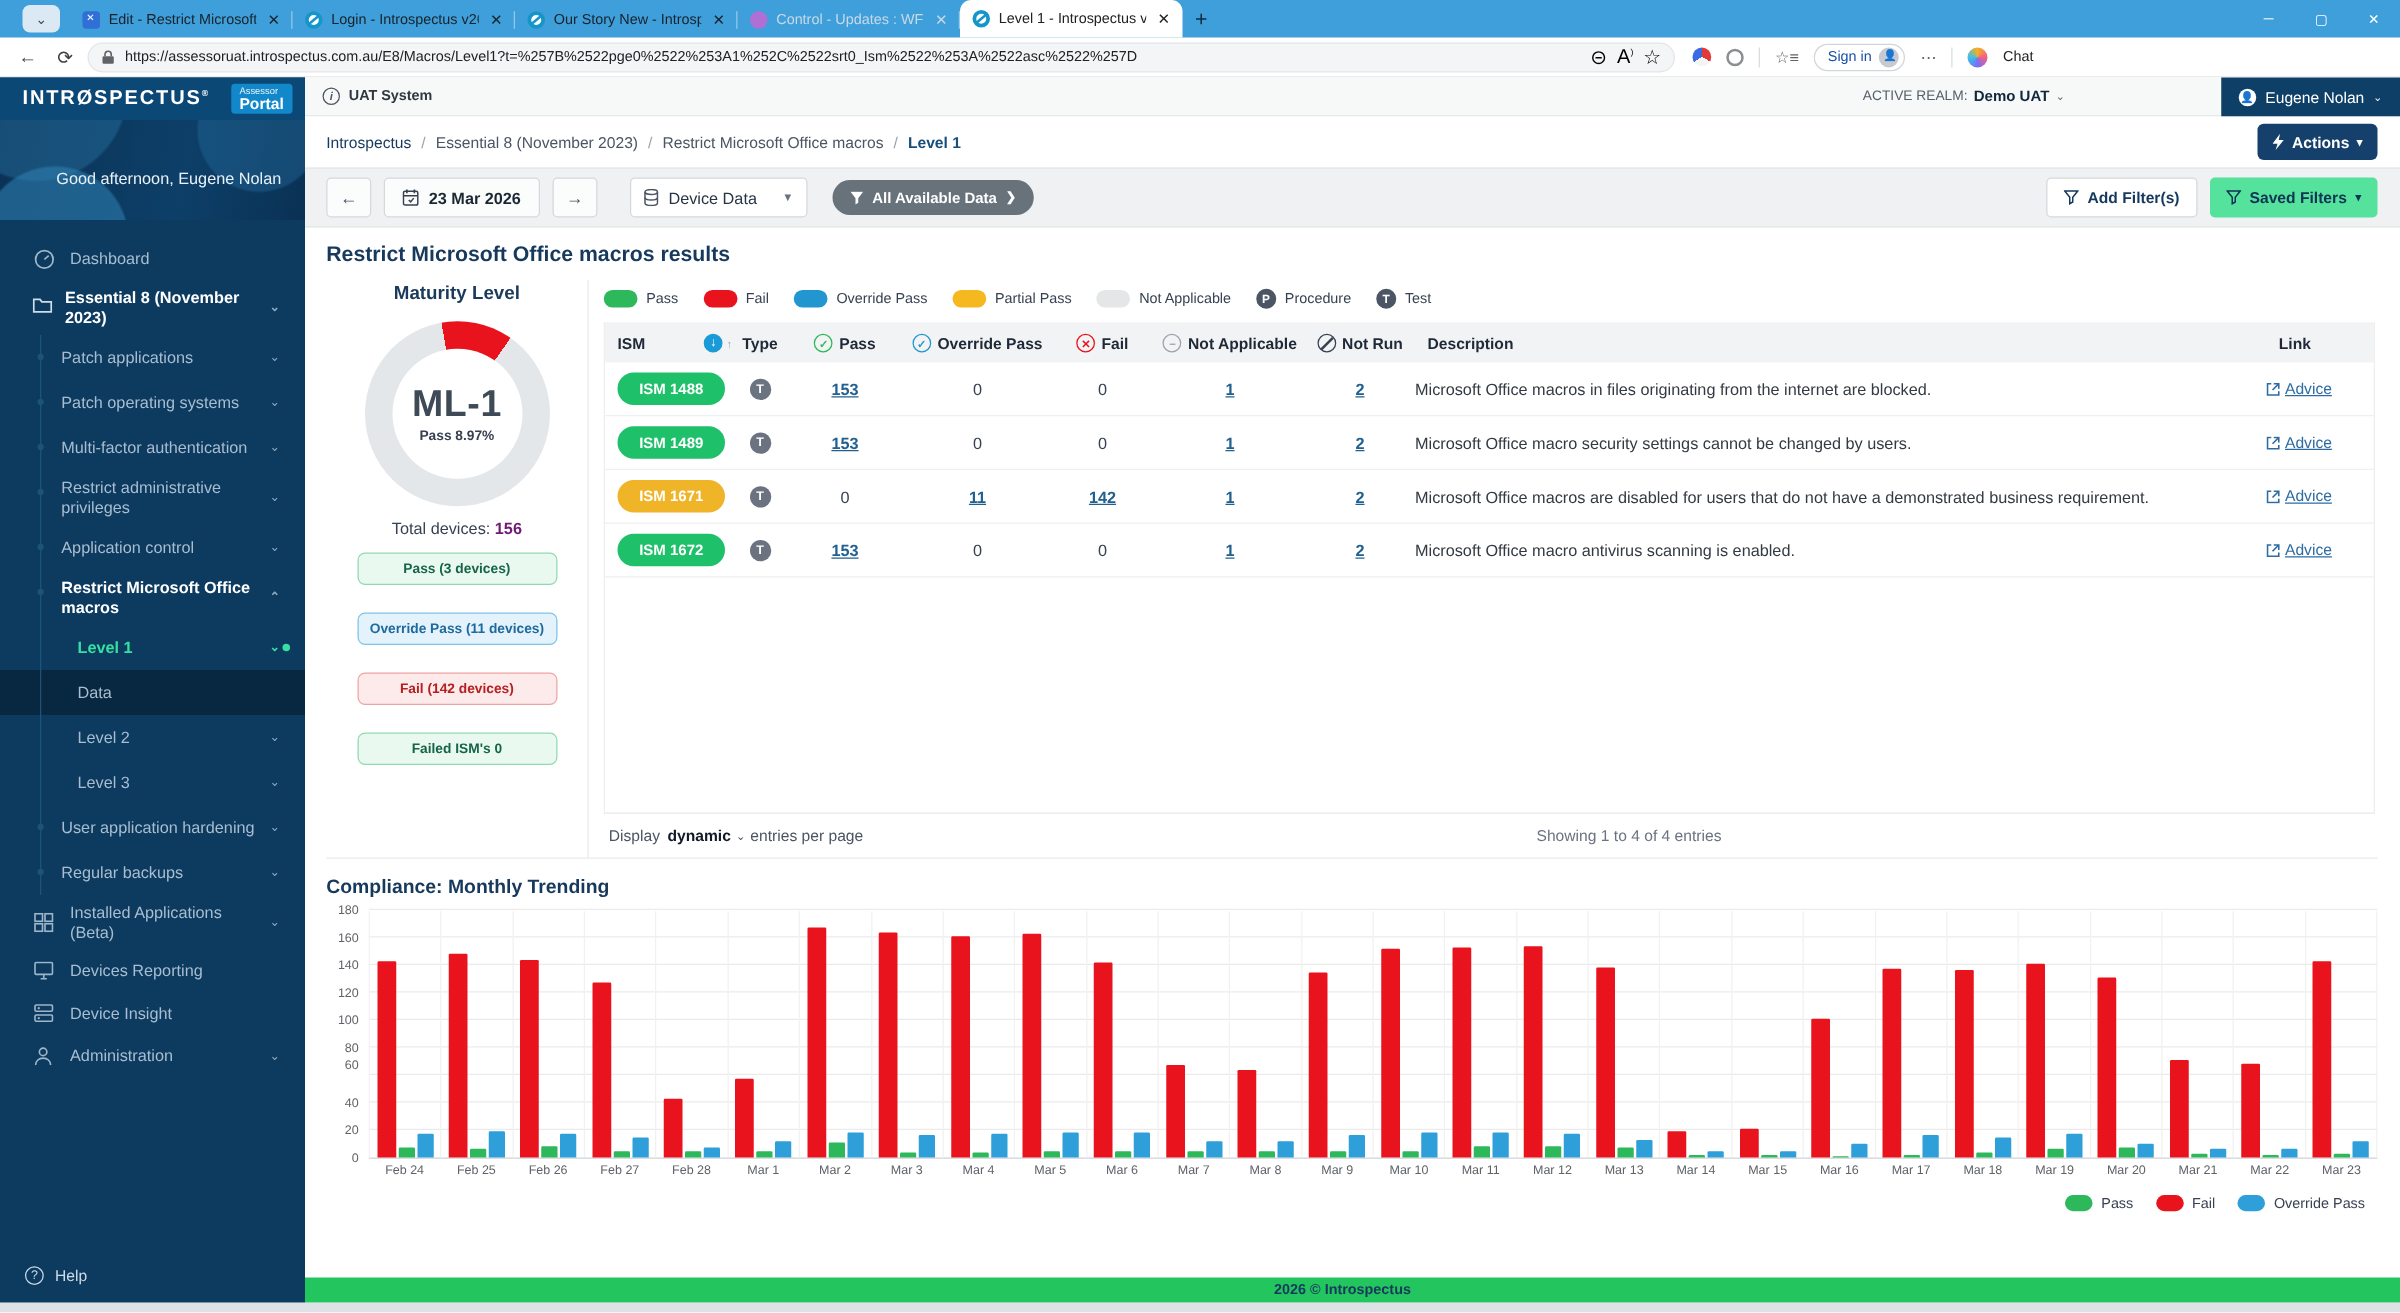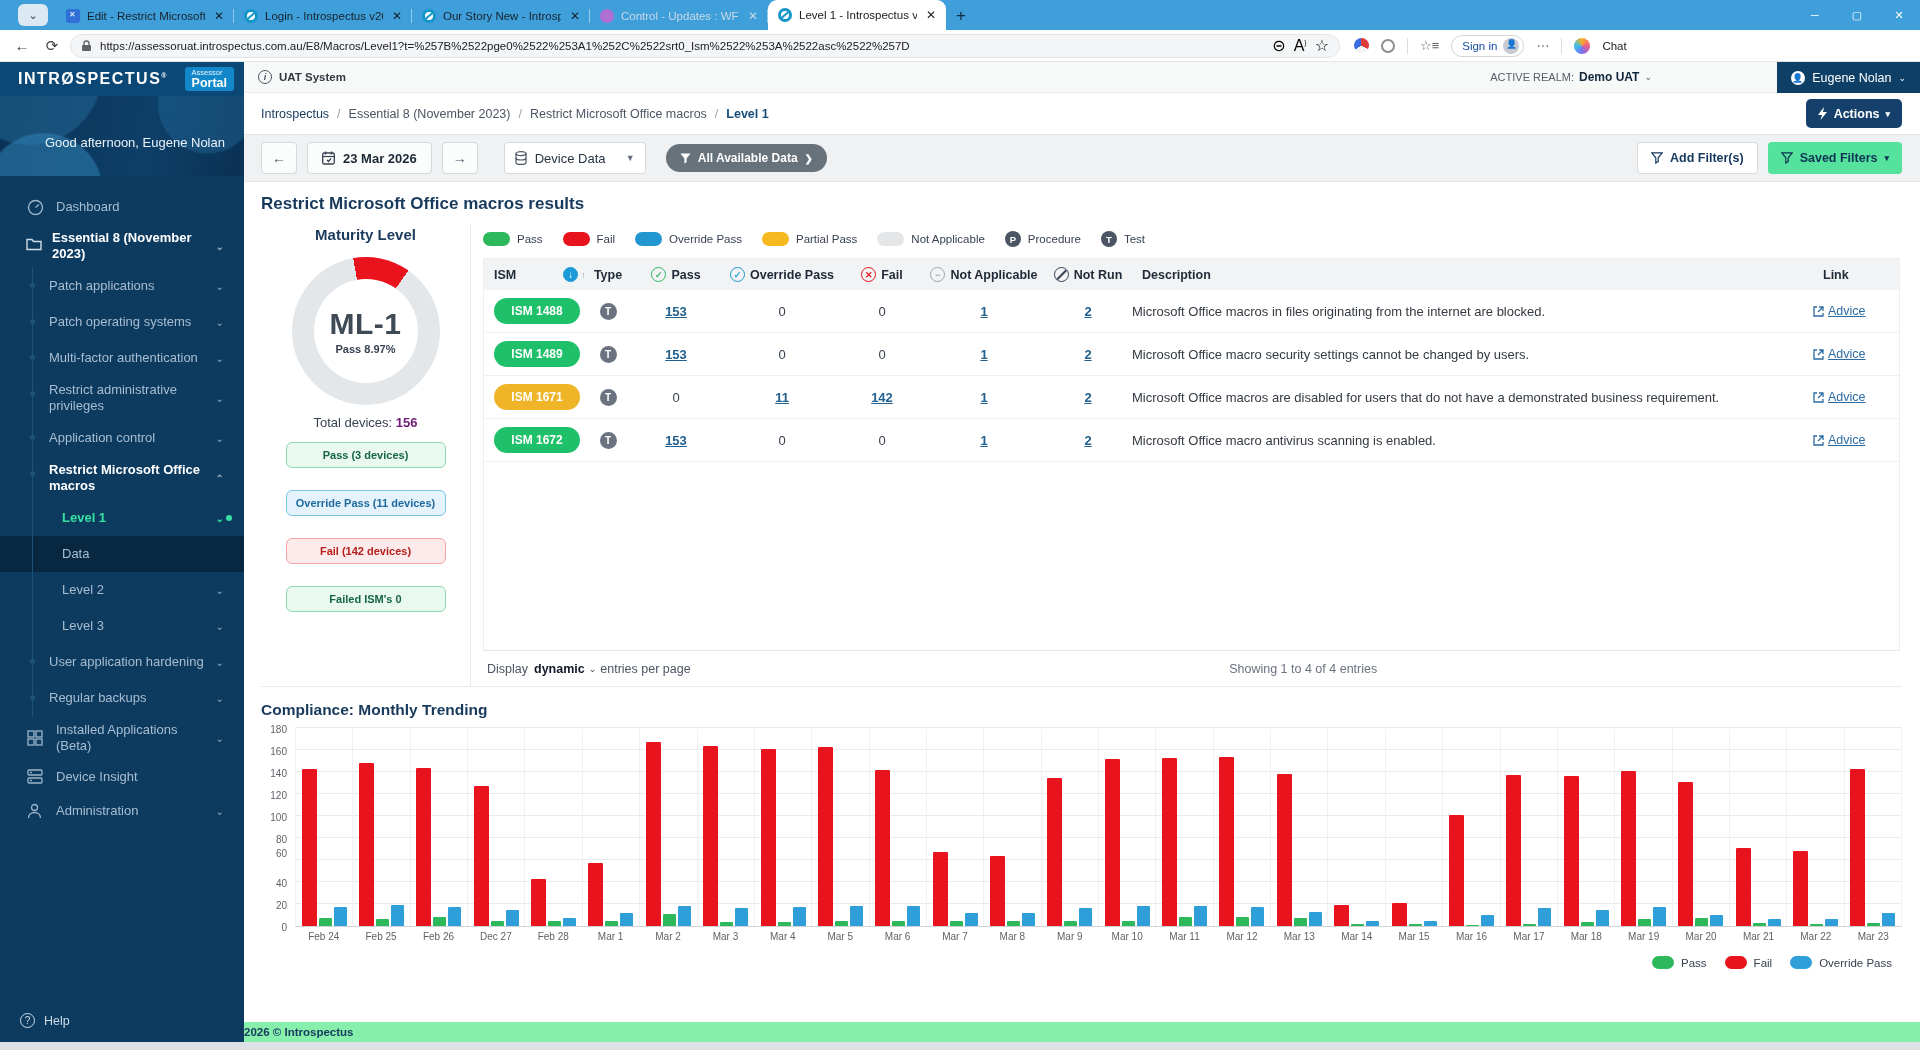--- a/index.html
+++ b/index.html
@@ -169,21 +169,21 @@
   .groups { position:absolute; inset:0; display:flex; }
   .bargroup { flex:1; display:flex; align-items:flex-end; justify-content:center; gap:2px; border-left:1px solid #f1f1f1; }
   .bargroup:last-child { border-right:1px solid #f1f1f1; }
   .bar { border-radius:1px 1px 0 0; }
   .xlabels { display:flex; margin-left:34px; margin-top:4px; }
   .xlabels span { flex:1; text-align:center; font-size:10px; color:#5f6368; }
   .chart-legend { display:flex; justify-content:flex-end; gap:18px; align-items:center; margin:14px 10px 6px 0; }
   .cl-item { display:flex; align-items:center; gap:7px; font-size:11.5px; color:#374151; }
   .cl-swatch { width:22px; height:13px; border-radius:7px; }
 
-  .footer-band { height:20px; background:#86efac; display:flex; align-items:center; justify-content:flex-start; padding-right:16px; font-size:11.5px; font-weight:bold; color:#17395c; }
+  .footer-band { height:20px; background:#22c55e; display:flex; align-items:center; justify-content:center; padding-right:16px; font-size:11.5px; font-weight:bold; color:#17395c; }
   .os-strip { height:8px; background:#dee1e6; }
 
   svg { display:block; }
 </style>
 </head>
 <body>
 
 <div class="tabstrip">
   <div class="tab-search">⌄</div>
   <div class="tabs" id="tabs">
@@ -333,20 +333,29 @@
           <span class="nicon">
             <svg width="16" height="16" viewBox="0 0 16 16">
               <rect x="1" y="1" width="6" height="6" fill="none" stroke="#9fb5c8" stroke-width="1.3"></rect>
               <rect x="9" y="1" width="6" height="6" fill="none" stroke="#9fb5c8" stroke-width="1.3"></rect>
               <rect x="1" y="9" width="6" height="6" fill="none" stroke="#9fb5c8" stroke-width="1.3"></rect>
               <rect x="9" y="9" width="6" height="6" fill="none" stroke="#9fb5c8" stroke-width="1.3"></rect>
             </svg>
           </span>
           <span class="lbl">Installed Applications (Beta)</span>
           <span class="chev">⌄</span>
+        </div>
+        <div class="nav-item nav-top">
+          <span class="nicon">
+            <svg width="16" height="15" viewBox="0 0 16 15">
+              <rect x="1" y="1" width="14" height="9.5" rx="1" fill="none" stroke="#9fb5c8" stroke-width="1.3"></rect>
+              <path d="M5.5 14h5M8 11v3" stroke="#9fb5c8" stroke-width="1.3"></path>
+            </svg>
+          </span>
+          <span class="lbl">Devices Reporting</span>
         </div>
         <div class="nav-item nav-top">
           <span class="nicon">
             <svg width="16" height="15" viewBox="0 0 16 15">
               <rect x="1" y="1" width="14" height="5" rx="1" fill="none" stroke="#9fb5c8" stroke-width="1.3"></rect>
               <rect x="1" y="9" width="14" height="5" rx="1" fill="none" stroke="#9fb5c8" stroke-width="1.3"></rect>
               <circle cx="4" cy="3.5" r="0.9" fill="#9fb5c8"></circle>
               <circle cx="4" cy="11.5" r="0.9" fill="#9fb5c8"></circle>
             </svg>
           </span>
@@ -809,21 +818,21 @@
                   <div class="bar" style="width: 13px; height: 3.3px; background: rgb(46, 184, 92);"></div>
                   <div class="bar" style="width: 13px; height: 13.2px; background: rgb(46, 159, 217);"></div>
                 </div>
               </div>
             </div>
         </div>
         <div class="xlabels" id="xlabels">
             <span>Feb 24</span>
             <span>Feb 25</span>
             <span>Feb 26</span>
-            <span>Dec 27</span>
+            <span>Feb 27</span>
             <span>Feb 28</span>
             <span>Mar 1</span>
             <span>Mar 2</span>
             <span>Mar 3</span>
             <span>Mar 4</span>
             <span>Mar 5</span>
             <span>Mar 6</span>
             <span>Mar 7</span>
             <span>Mar 8</span>
             <span>Mar 9</span>

